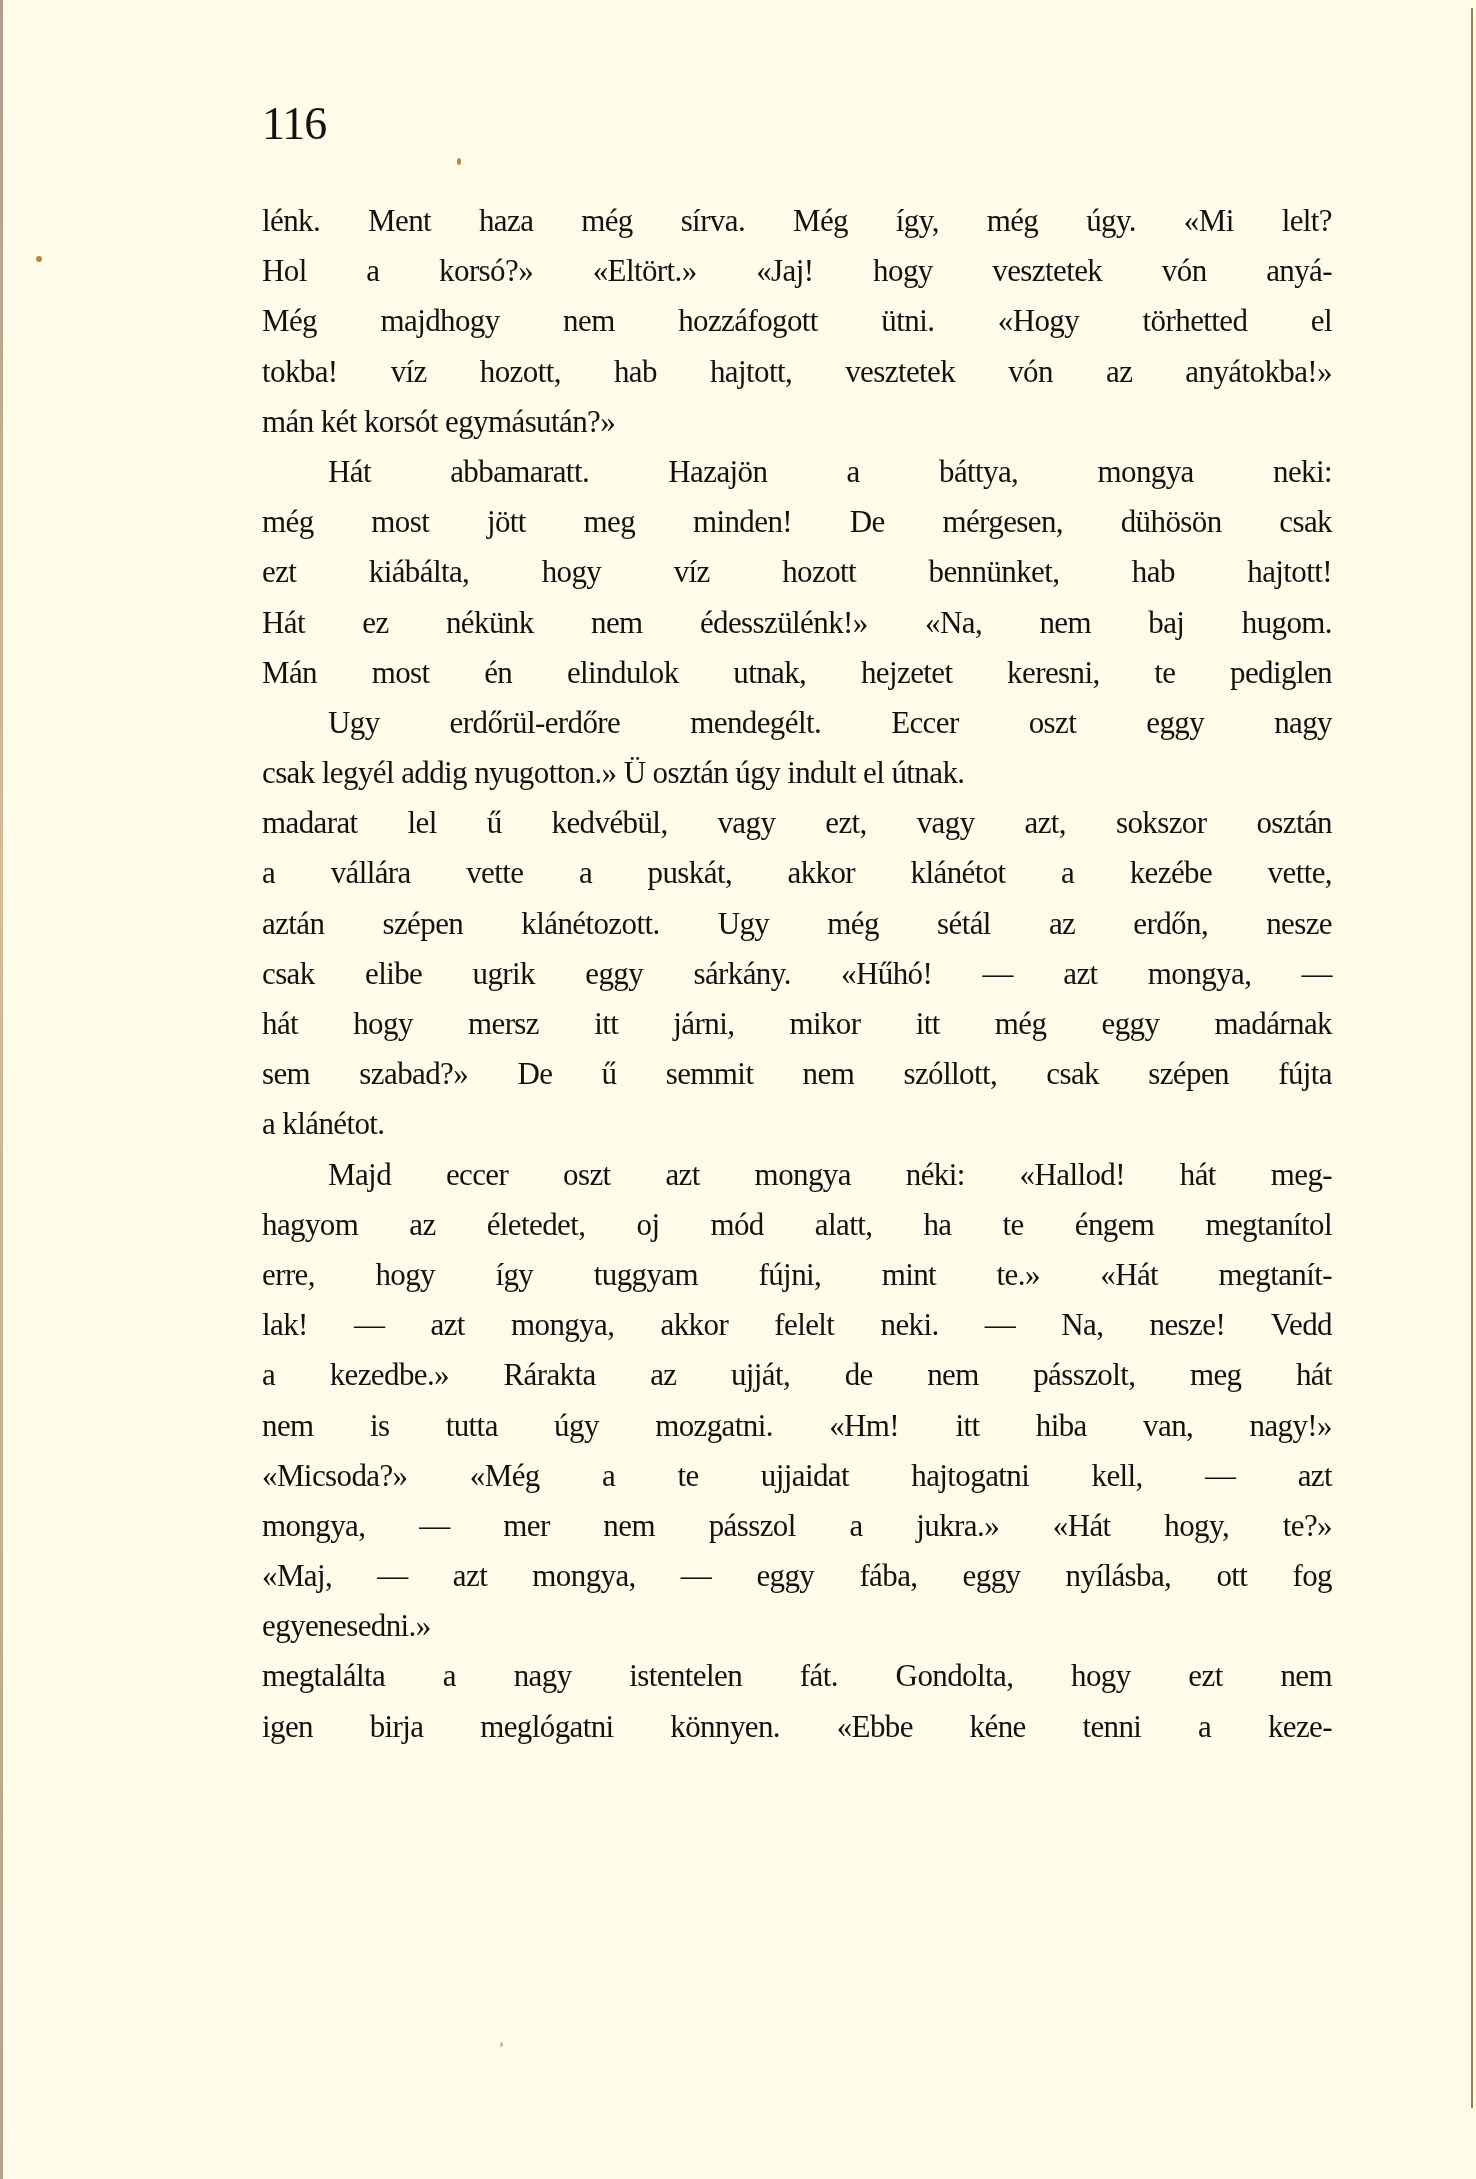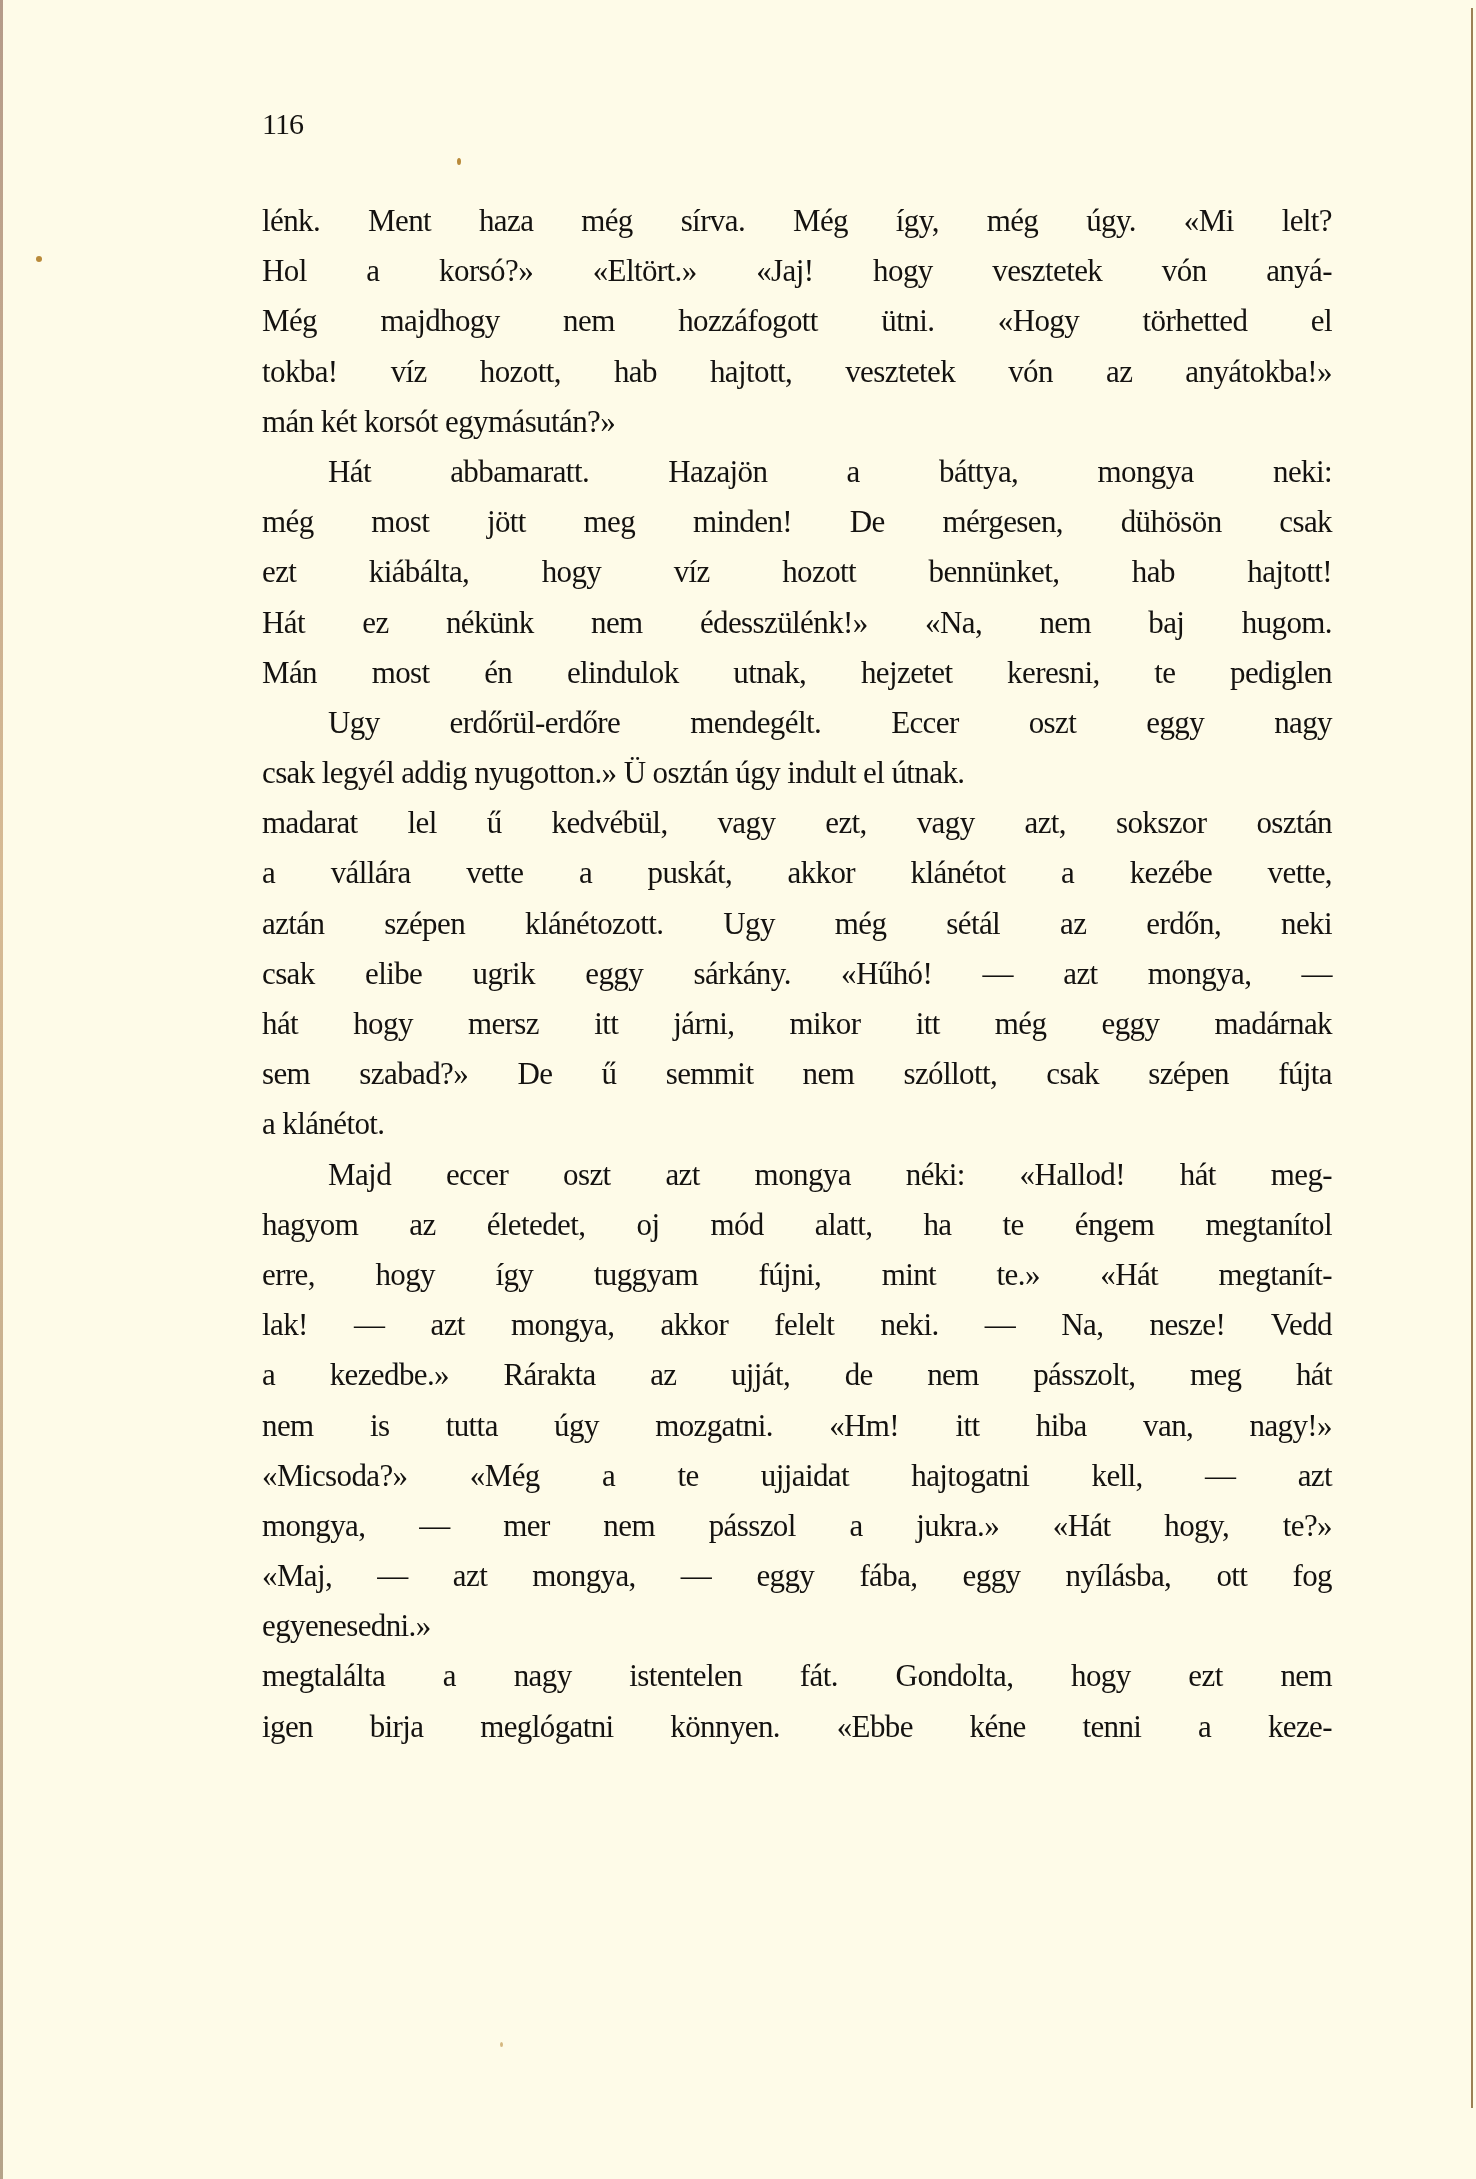--- a/index.html
+++ b/index.html
@@ -30,21 +30,21 @@
     left: 0;
     width: 3px;
     height: 2179px;
     background: linear-gradient(#6b3a2a, #b07a40 40%, #6b4a2a);
     opacity: 0.5;
   }
   .page-number {
     position: absolute;
     left: 262px;
     top: 104px;
-    font-size: 30px;
+    font-size: 46px;
     line-height: 40px;
     letter-spacing: -1px;
   }
   .text-block {
     position: absolute;
     left: 262px;
     top: 196px;
     width: 1070px;
   }
   .line {
@@ -89,21 +89,21 @@
     <div class="line last">mán két korsót egymásután?»</div>
     <div class="line indent">Hát abbamaratt. Hazajön a báttya, mongya neki:</div>
     <div class="line">még most jött meg minden! De mérgesen, dühösön csak</div>
     <div class="line">ezt kiábálta, hogy víz hozott bennünket, hab hajtott!</div>
     <div class="line">Hát ez nékünk nem édesszülénk!» «Na, nem baj hugom.</div>
     <div class="line">Mán most én elindulok utnak, hejzetet keresni, te pediglen</div>
     <div class="line indent">Ugy erdőrül-erdőre mendegélt. Eccer oszt eggy nagy</div>
     <div class="line last">csak legyél addig nyugotton.» Ü osztán úgy indult el útnak.</div>
     <div class="line">madarat lel ű kedvébül, vagy ezt, vagy azt, sokszor osztán</div>
     <div class="line">a vállára vette a puskát, akkor klánétot a kezébe vette,</div>
-    <div class="line">aztán szépen klánétozott. Ugy még sétál az erdőn, neki</div>
+    <div class="line">aztán szépen klánétozott. Ugy még sétál az erdőn, nesze</div>
     <div class="line">csak elibe ugrik eggy sárkány. «Hűhó! — azt mongya, —</div>
     <div class="line">hát hogy mersz itt járni, mikor itt még eggy madárnak</div>
     <div class="line">sem szabad?» De ű semmit nem szóllott, csak szépen fújta</div>
     <div class="line last">a klánétot.</div>
     <div class="line indent">Majd eccer oszt azt mongya néki: «Hallod! hát meg-</div>
     <div class="line">hagyom az életedet, oj mód alatt, ha te éngem megtanítol</div>
     <div class="line">erre, hogy így tuggyam fújni, mint te.» «Hát megtanít-</div>
     <div class="line">lak! — azt mongya, akkor felelt neki. — Na, nesze! Vedd</div>
     <div class="line">a kezedbe.» Rárakta az ujját, de nem pásszolt, meg hát</div>
     <div class="line">nem is tutta úgy mozgatni. «Hm! itt hiba van, nagy!»</div>

